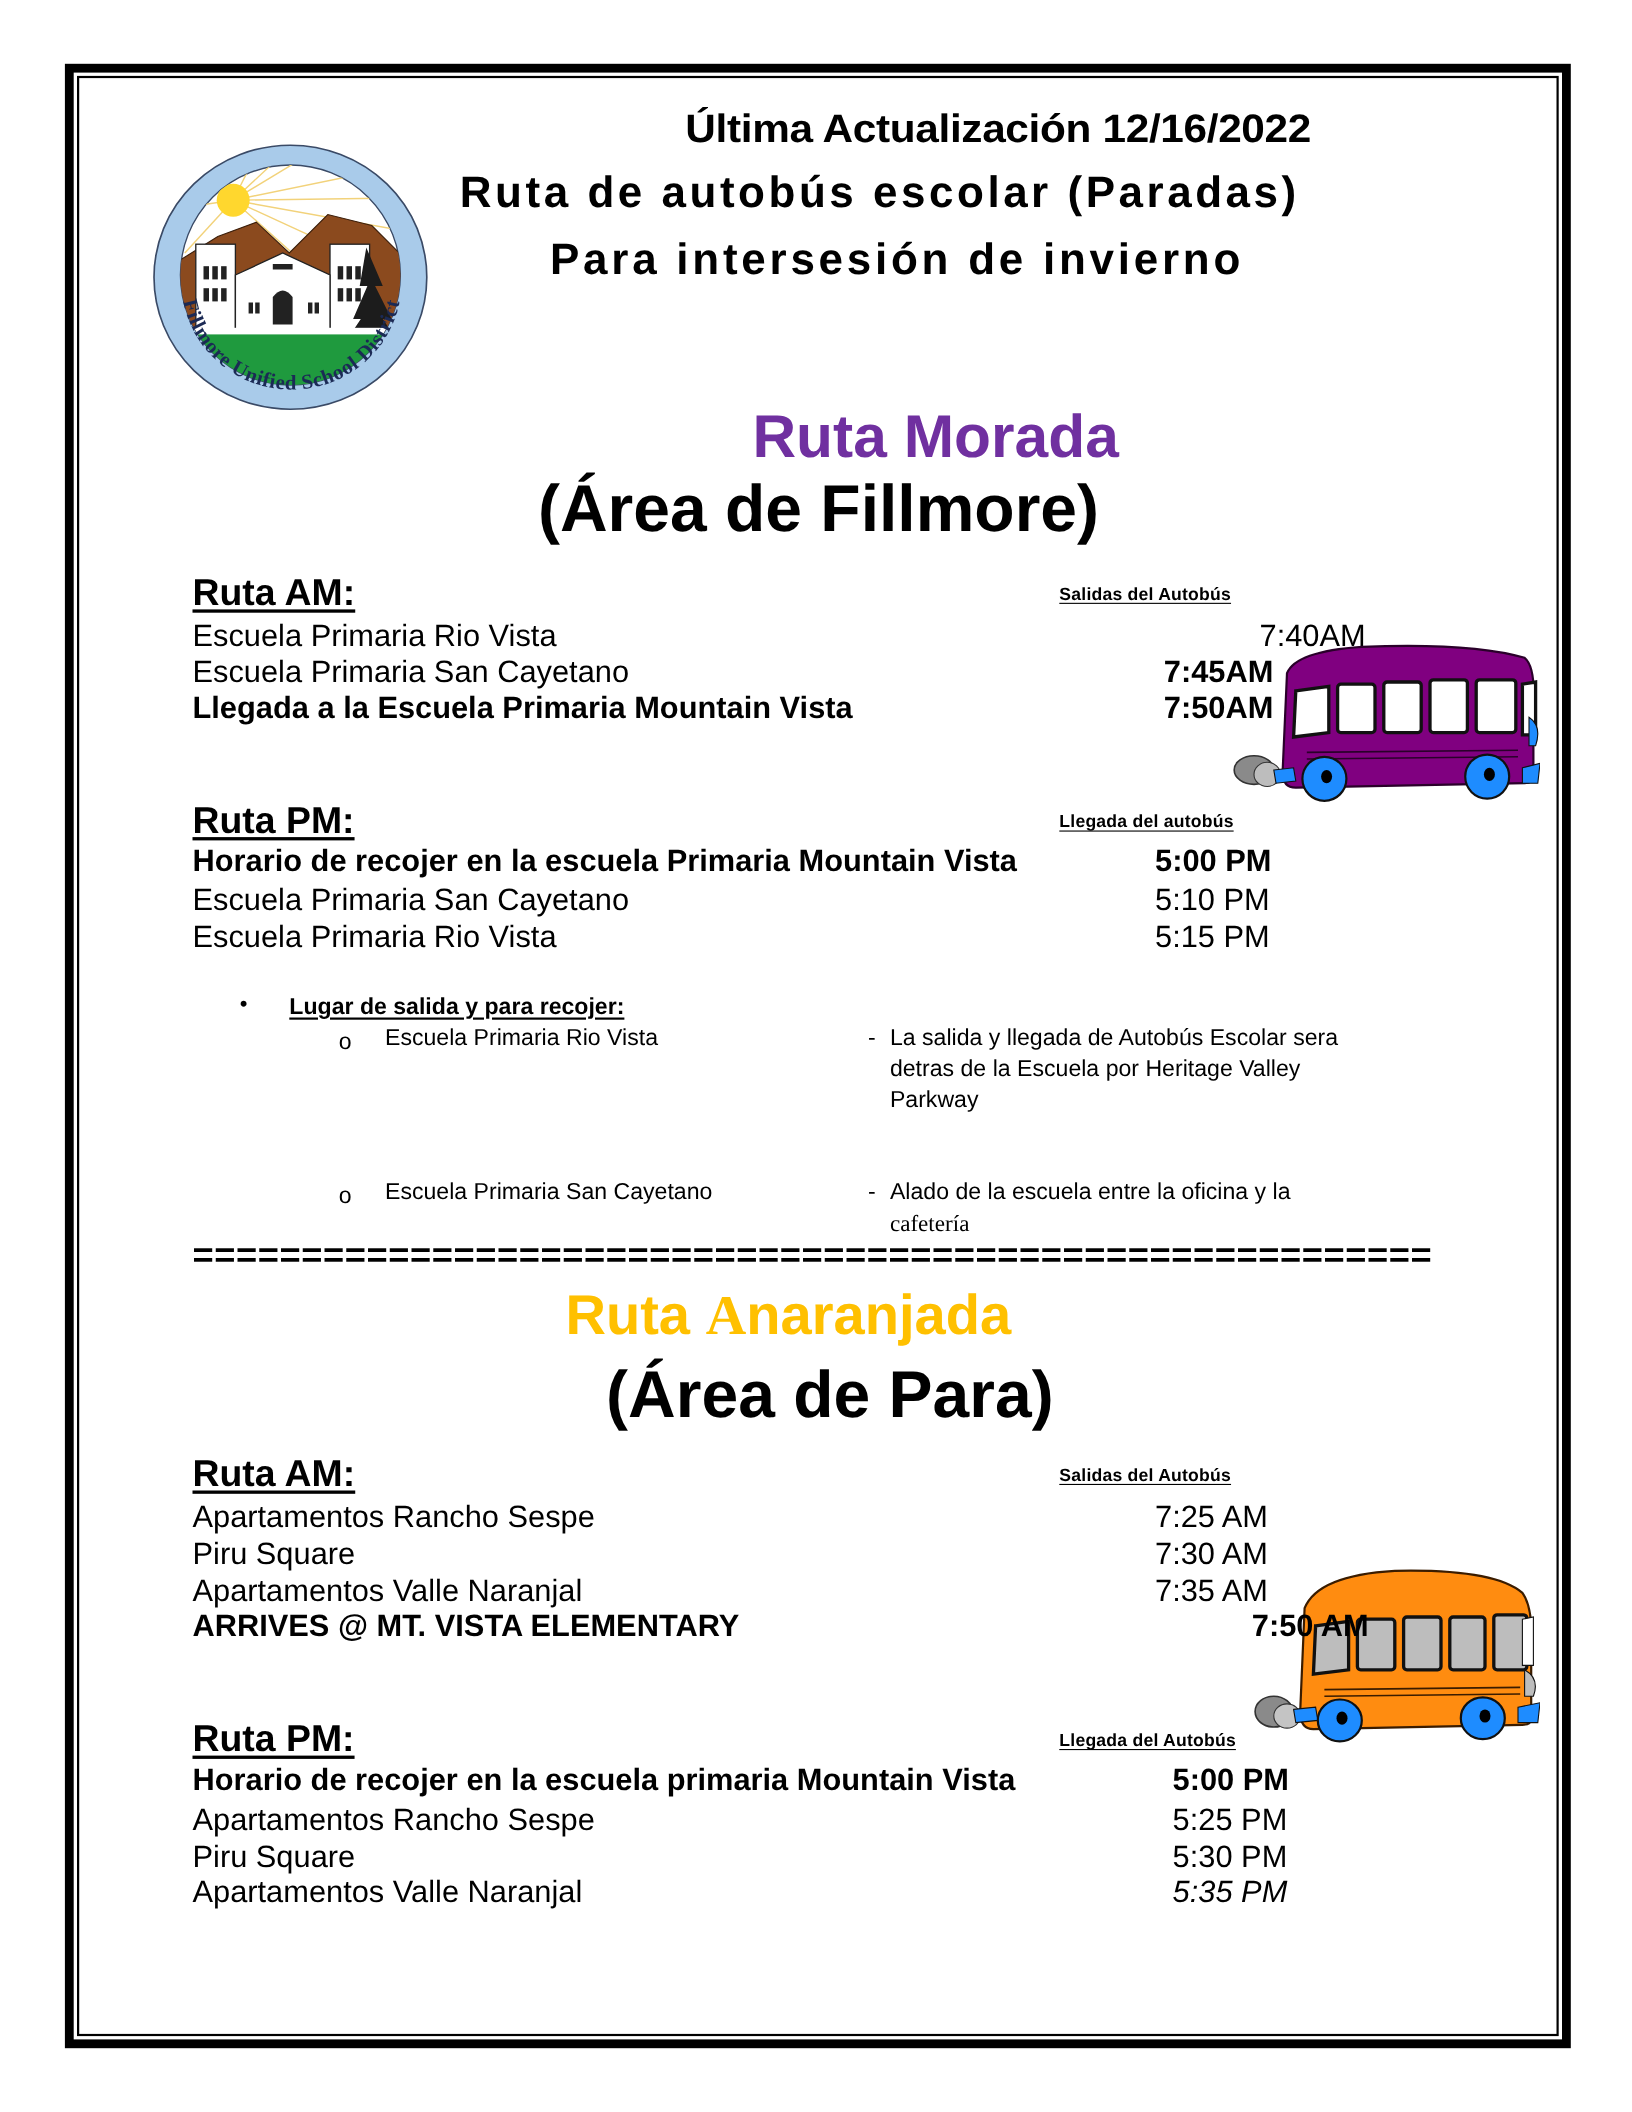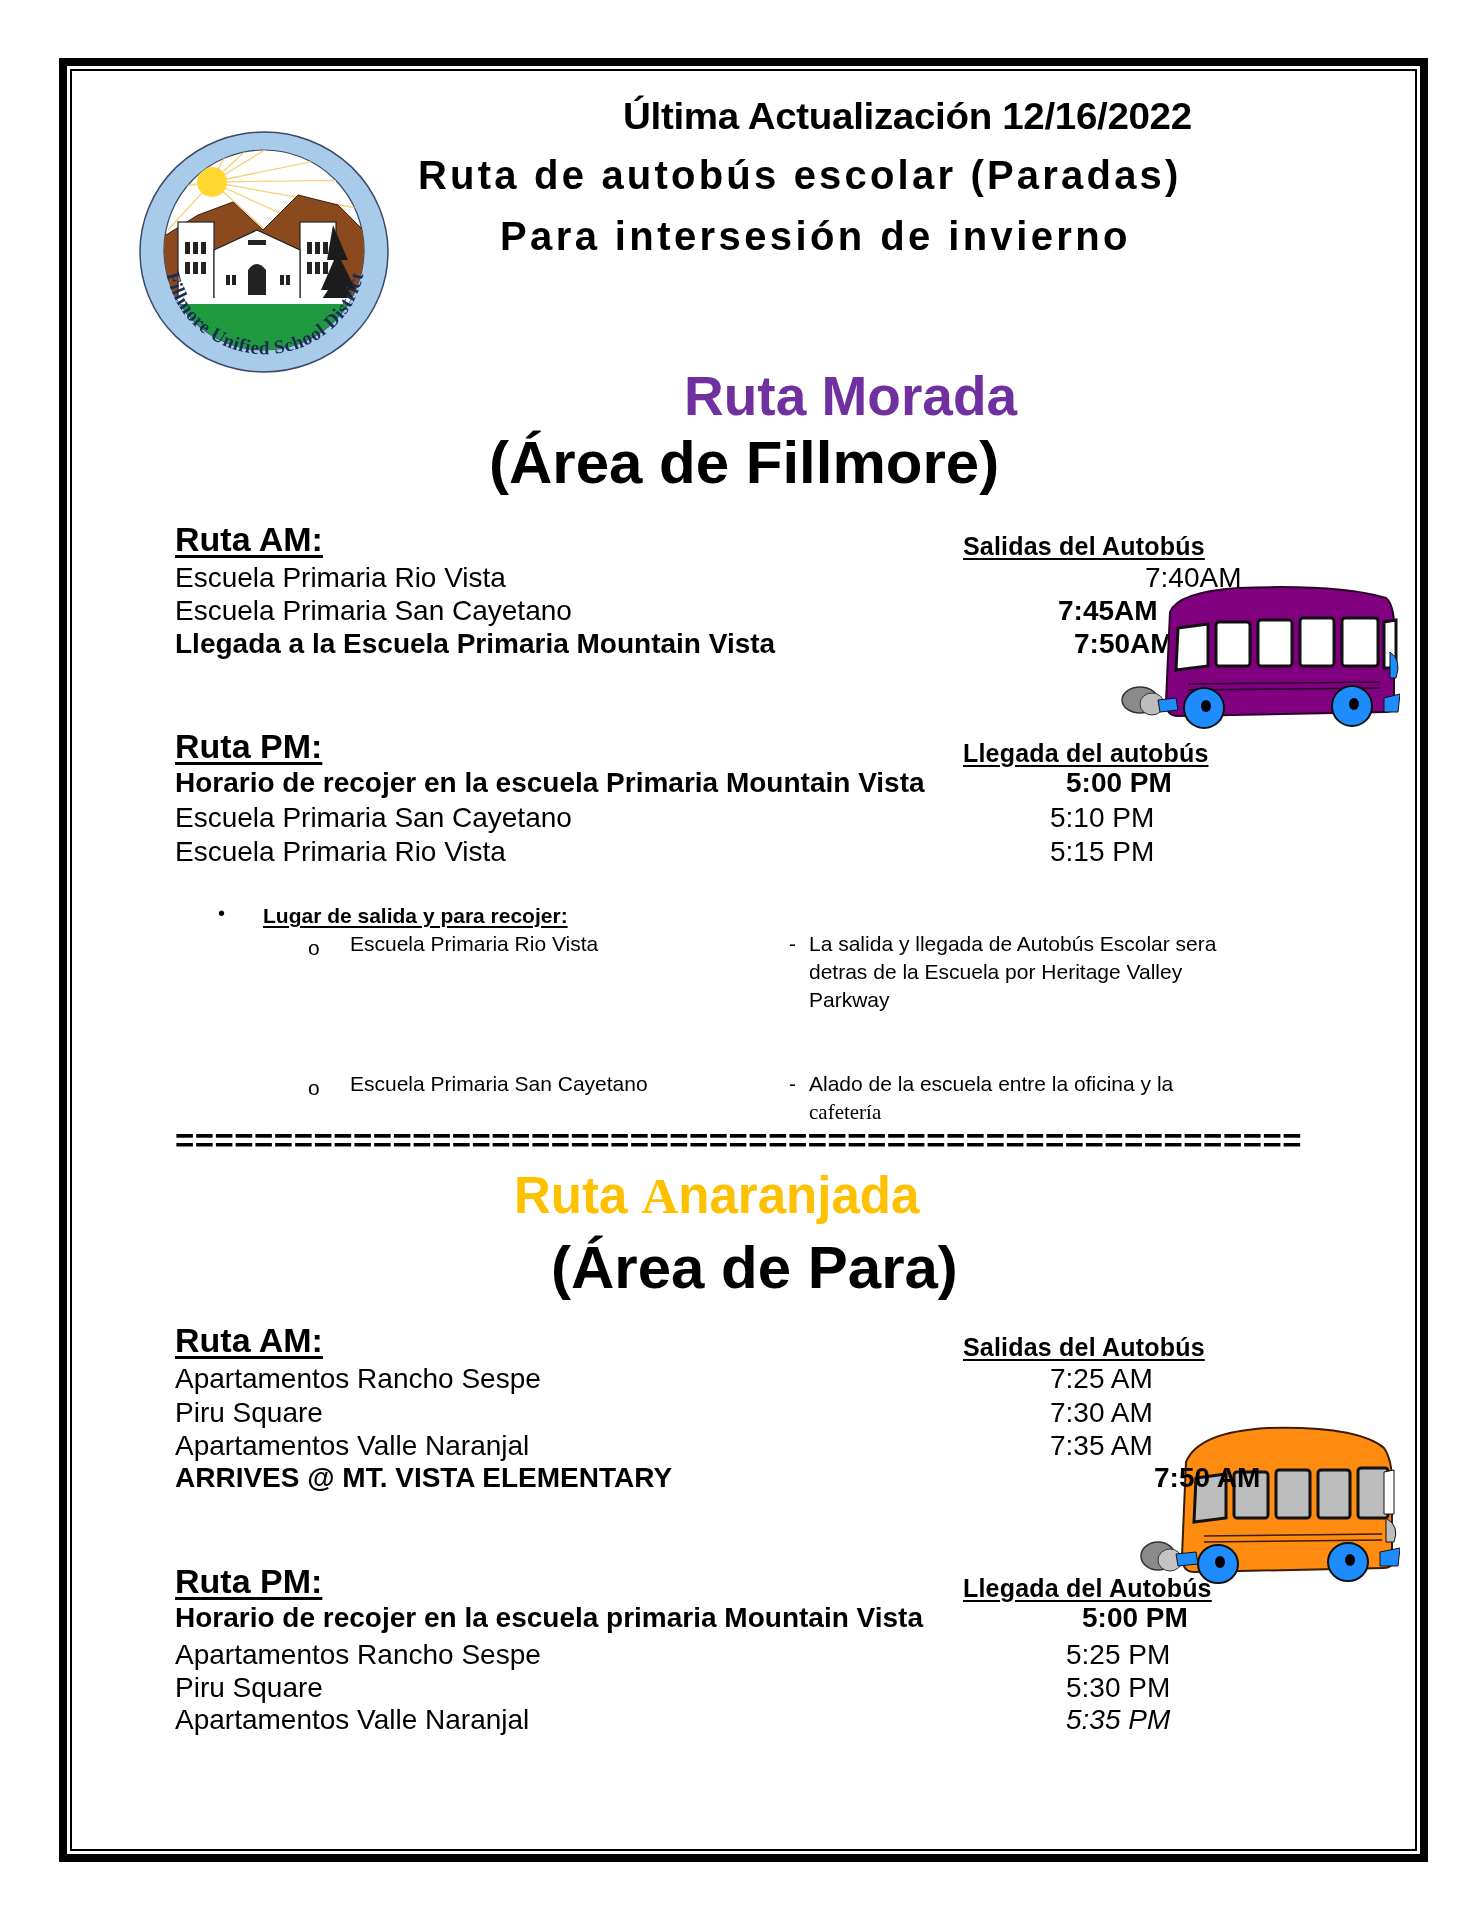--- a/index.html
+++ b/index.html
@@ -21,26 +21,26 @@
   .route-title { font-weight: bold; }
   .purple { color: #7030A0; }
   .orange { color: #FFC000; }
   .serifA { font-family: "Liberation Serif", serif; }
   .t-morada { left: 684px; top: 364px; font-size: 55px; }
   .t-fillmore { left: 489px; top: 428px; font-size: 60px; }
   .t-anaranjada { left: 514px; top: 1166px; font-size: 51px; }
   .t-piru { left: 551px; top: 1233px; font-size: 60px; }
 
   .sec-head { font-weight: bold; font-size: 34px; text-decoration: underline; text-decoration-thickness: 3px; text-underline-offset: 4px; }
-  .col-head { font-weight: bold; font-size: 25px; text-decoration: underline; text-underline-offset: 3px; letter-spacing: 0.2px; }
+  .col-head { font-weight: bold; font-size: 16px; text-decoration: underline; text-underline-offset: 3px; letter-spacing: 0.2px; }
 
   .row { font-size: 28px; line-height: 33px; }
   .row.bold { font-weight: bold; }
   .time { font-size: 28px; line-height: 33px; }
-  .time.bold { font-weight: bold; margin-left: 16px; }
+  .time.bold { font-weight: bold; }
 
   .bullet-head { font-weight: bold; font-size: 21px; text-decoration: underline; text-underline-offset: 3px; }
   .small { font-size: 21px; line-height: 28px; }
   .dot { font-size: 20px; }
 
   .sep { font-weight: bold; font-size: 33px; letter-spacing: 0.5px; line-height: 30px; transform-origin: left top; transform: scaleX(1.0); }
 
   .bus { position: absolute; }
 </style>
 </head>

